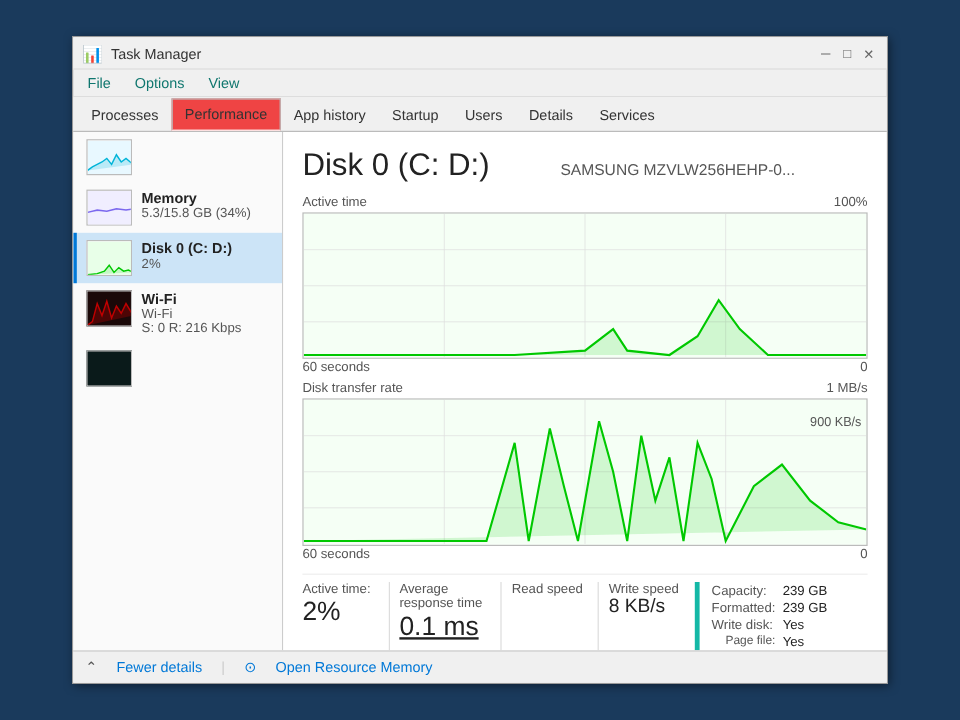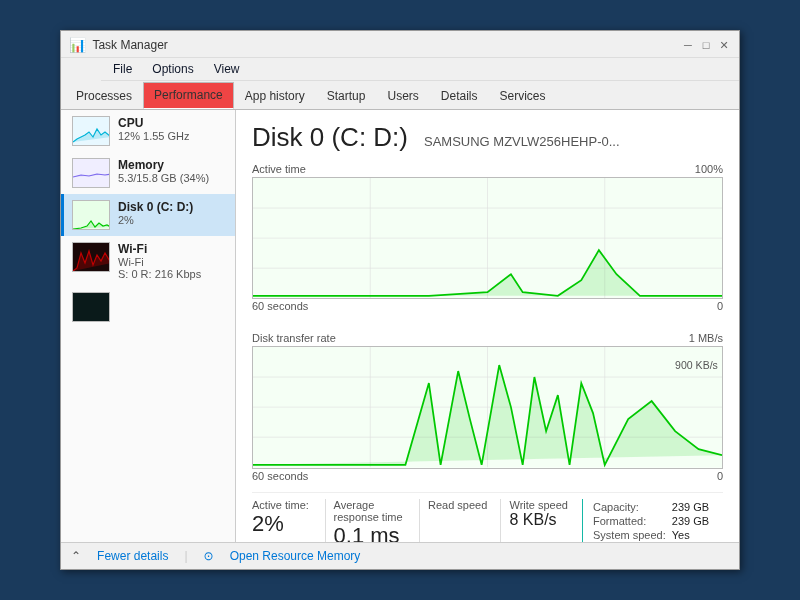--- a/index.html
+++ b/index.html
@@ -54,23 +54,22 @@
       color: #666;
       display: flex;
       align-items: center;
       justify-content: center;
     }
     .menu-bar {
       display: flex;
       gap: 12px;
       padding: 2px 8px;
       font-size: 12px;
-      color: #0f172a;
+      color: #0f766e;
       border-bottom: 1px solid #ddd;
-      margin-left: 40px;
     }
     .menu-item {
       cursor: pointer;
       padding: 2px 4px;
     }
     .tab-bar {
       display: flex;
       background: #f0f0f0;
       border-bottom: 1px solid #bbb;
       padding: 0 4px;
@@ -140,26 +139,27 @@
       margin-bottom: 4px;
     }
     .disk-title {
       font-size: 26px;
       font-weight: 300;
       color: #222;
     }
     .disk-model {
       font-size: 13px;
       color: #555;
+      margin-left: 43px;
     }
     .chart-section {
       flex: 1;
       display: flex;
       flex-direction: column;
-      gap: 20px;
+      gap: 6px;
     }
     .chart-block {
       flex: 1;
       display: flex;
       flex-direction: column;
     }
     .chart-label-row {
       display: flex;
       justify-content: space-between;
       font-size: 11px;
@@ -231,24 +231,20 @@
 
     <div class="left-panel">
 
       <div class="resource-item">
         <div class="resource-thumb">
           <svg width="38" height="30">
             <rect width="38" height="30" fill="#e8f8ff"></rect>
             <polyline points="0,25 4,22 8,20 12,18 16,15 20,20 24,12 28,18 32,15 38,20" fill="rgba(0,180,216,0.2)" stroke="#00b4d8" stroke-width="1.2"></polyline>
           </svg>
         </div>
-        <div class="resource-info">
-          <div class="resource-name">CPU</div>
-          <div class="resource-sub">12% 1.55 GHz</div>
-        </div>
       </div>
 
       <div class="resource-item">
         <div class="resource-thumb">
           <svg width="38" height="30">
             <rect width="38" height="30" fill="#f0eeff"></rect>
             <polyline points="0,18 8,16 16,17 24,15 32,16 38,15" fill="rgba(123,104,238,0.2)" stroke="#7b68ee" stroke-width="1.2"></polyline>
           </svg>
         </div>
         <div class="resource-info">
@@ -362,37 +358,37 @@
           <div style="font-size:11px;color:#555;">Active time:</div>
           <div style="font-size:22px;font-weight:300;color:#222;">2%</div>
         </div>
         <div style="flex:1.2; border-right:1px solid #ddd; padding:0 8px;">
           <div style="font-size:11px;color:#555;">Average response time</div>
           <div style="font-size:22px;font-weight:300;color:#222;text-decoration:underline;">0.1 ms</div>
         </div>
         <div style="flex:1; border-right:1px solid #ddd; padding:0 8px;">
           <div style="font-size:11px;color:#555;">Read speed</div>
         </div>
-        <div style="flex:1; border-right:1px solid #14b8a6; padding:0 8px;">
+        <div style="flex:1; border-right:4px solid #14b8a6; padding:0 8px;">
           <div style="font-size:11px;color:#555;">Write speed</div>
           <div style="font-size:16px;font-weight:300;color:#222;">8 KB/s</div>
         </div>
         <div style="min-width:140px; padding:0 0 0 8px;">
           <table>
             <tbody>
                 <tr>
               <td style="font-size:11px;color:#555;white-space:nowrap;">Capacity:</td>
               <td style="font-size:11px;color:#222;padding-left:4px;">239 GB</td>
             </tr>
             <tr>
               <td style="font-size:11px;color:#555;white-space:nowrap;">Formatted:</td>
               <td style="font-size:11px;color:#222;padding-left:4px;">239 GB</td>
             </tr>
             <tr>
-              <td style="font-size:11px;color:#555;white-space:nowrap;">System speed:</td>
+              <td style="font-size:11px;color:#555;white-space:nowrap;">Write disk:</td>
               <td style="font-size:11px;color:#222;padding-left:4px;">Yes</td>
             </tr>
             <tr>
               <td style="font-size:10px;color:#555;white-space:nowrap;text-align:right;">Page file:</td>
               <td style="font-size:11px;color:#222;padding-left:4px;">Yes</td>
             </tr>
 
           </tbody>
             </table>
         </div>

